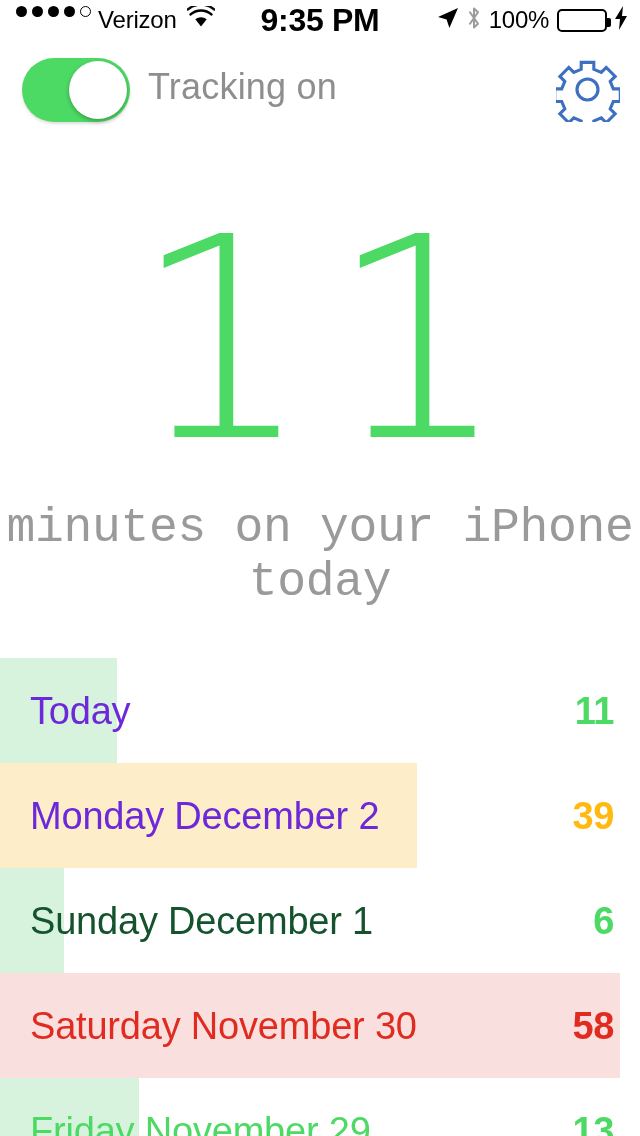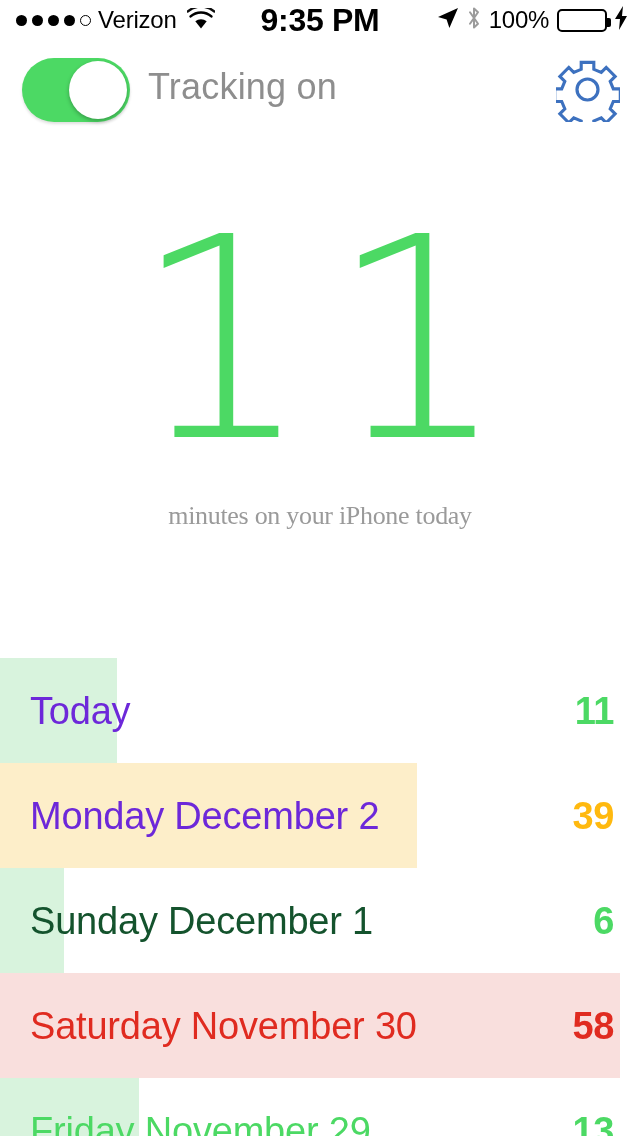--- a/index.html
+++ b/index.html
@@ -10,21 +10,21 @@
     overflow:hidden;
     -webkit-font-smoothing:antialiased;
   }
   #screen{ position:relative; width:640px; height:1136px; overflow:hidden; background:#fff; }
 
   
   #statusbar{
     position:absolute; top:0; left:0; width:640px; height:40px;
     display:flex; align-items:center; color:#000;
   }
-  .sb-left{ position:absolute; left:16px; display:flex; align-items:center; gap:7px; }
+  .sb-left{ position:absolute; left:16px; display:flex; align-items:flex-start; gap:7px; }
   .sb-dots{ display:flex; align-items:center; gap:5px; }
   .dot{ width:11px; height:11px; border-radius:50%; background:#000; }
   .dot.hollow{ background:transparent; border:1.7px solid #000; }
   .sb-carrier{ font-size:24px; letter-spacing:-0.2px; font-family:"Liberation Sans",sans-serif; }
   .wifi{ margin-left:3px; }
   .sb-center{
     position:absolute; left:0; width:640px; text-align:center;
     font-size:32px; font-weight:bold; letter-spacing:-0.3px;
   }
   .sb-right{ position:absolute; right:12px; display:flex; align-items:center; gap:8px; }
@@ -59,22 +59,22 @@
   #gear{ position:absolute; right:20px; top:6px; width:64px; height:64px; }
 
   
   #hero{ position:absolute; top:215px; left:0; width:640px; text-align:center; }
   #hero-number{
     font-size:280px; line-height:250px; color:#4cd964;
     font-weight:100; letter-spacing:18px; text-indent:18px;
     font-family:"DejaVu Sans", sans-serif;
   }
   #hero-caption{
-    margin-top:36px; font-size:26px; color:#9a9a9a; font-weight:300;
-    letter-spacing:-0.3px; font-family:Liberation Serif, serif;
+    margin-top:36px; font-size:48px; color:#9a9a9a; font-weight:300;
+    letter-spacing:-0.3px; font-family:Liberation Mono, monospace;
   }
 
   
   #list{ position:absolute; top:658px; left:0; width:640px; }
   .row{ position:relative; width:640px; height:105px; overflow:hidden; }
   .row .bar{ position:absolute; left:0; top:0; height:100%; }
   .row .rlabel{
     position:absolute; left:30px; top:50%; transform:translateY(-50%);
     font-size:38px; font-weight:300; letter-spacing:-0.2px; white-space:nowrap;
     font-family:"Liberation Sans", sans-serif;

